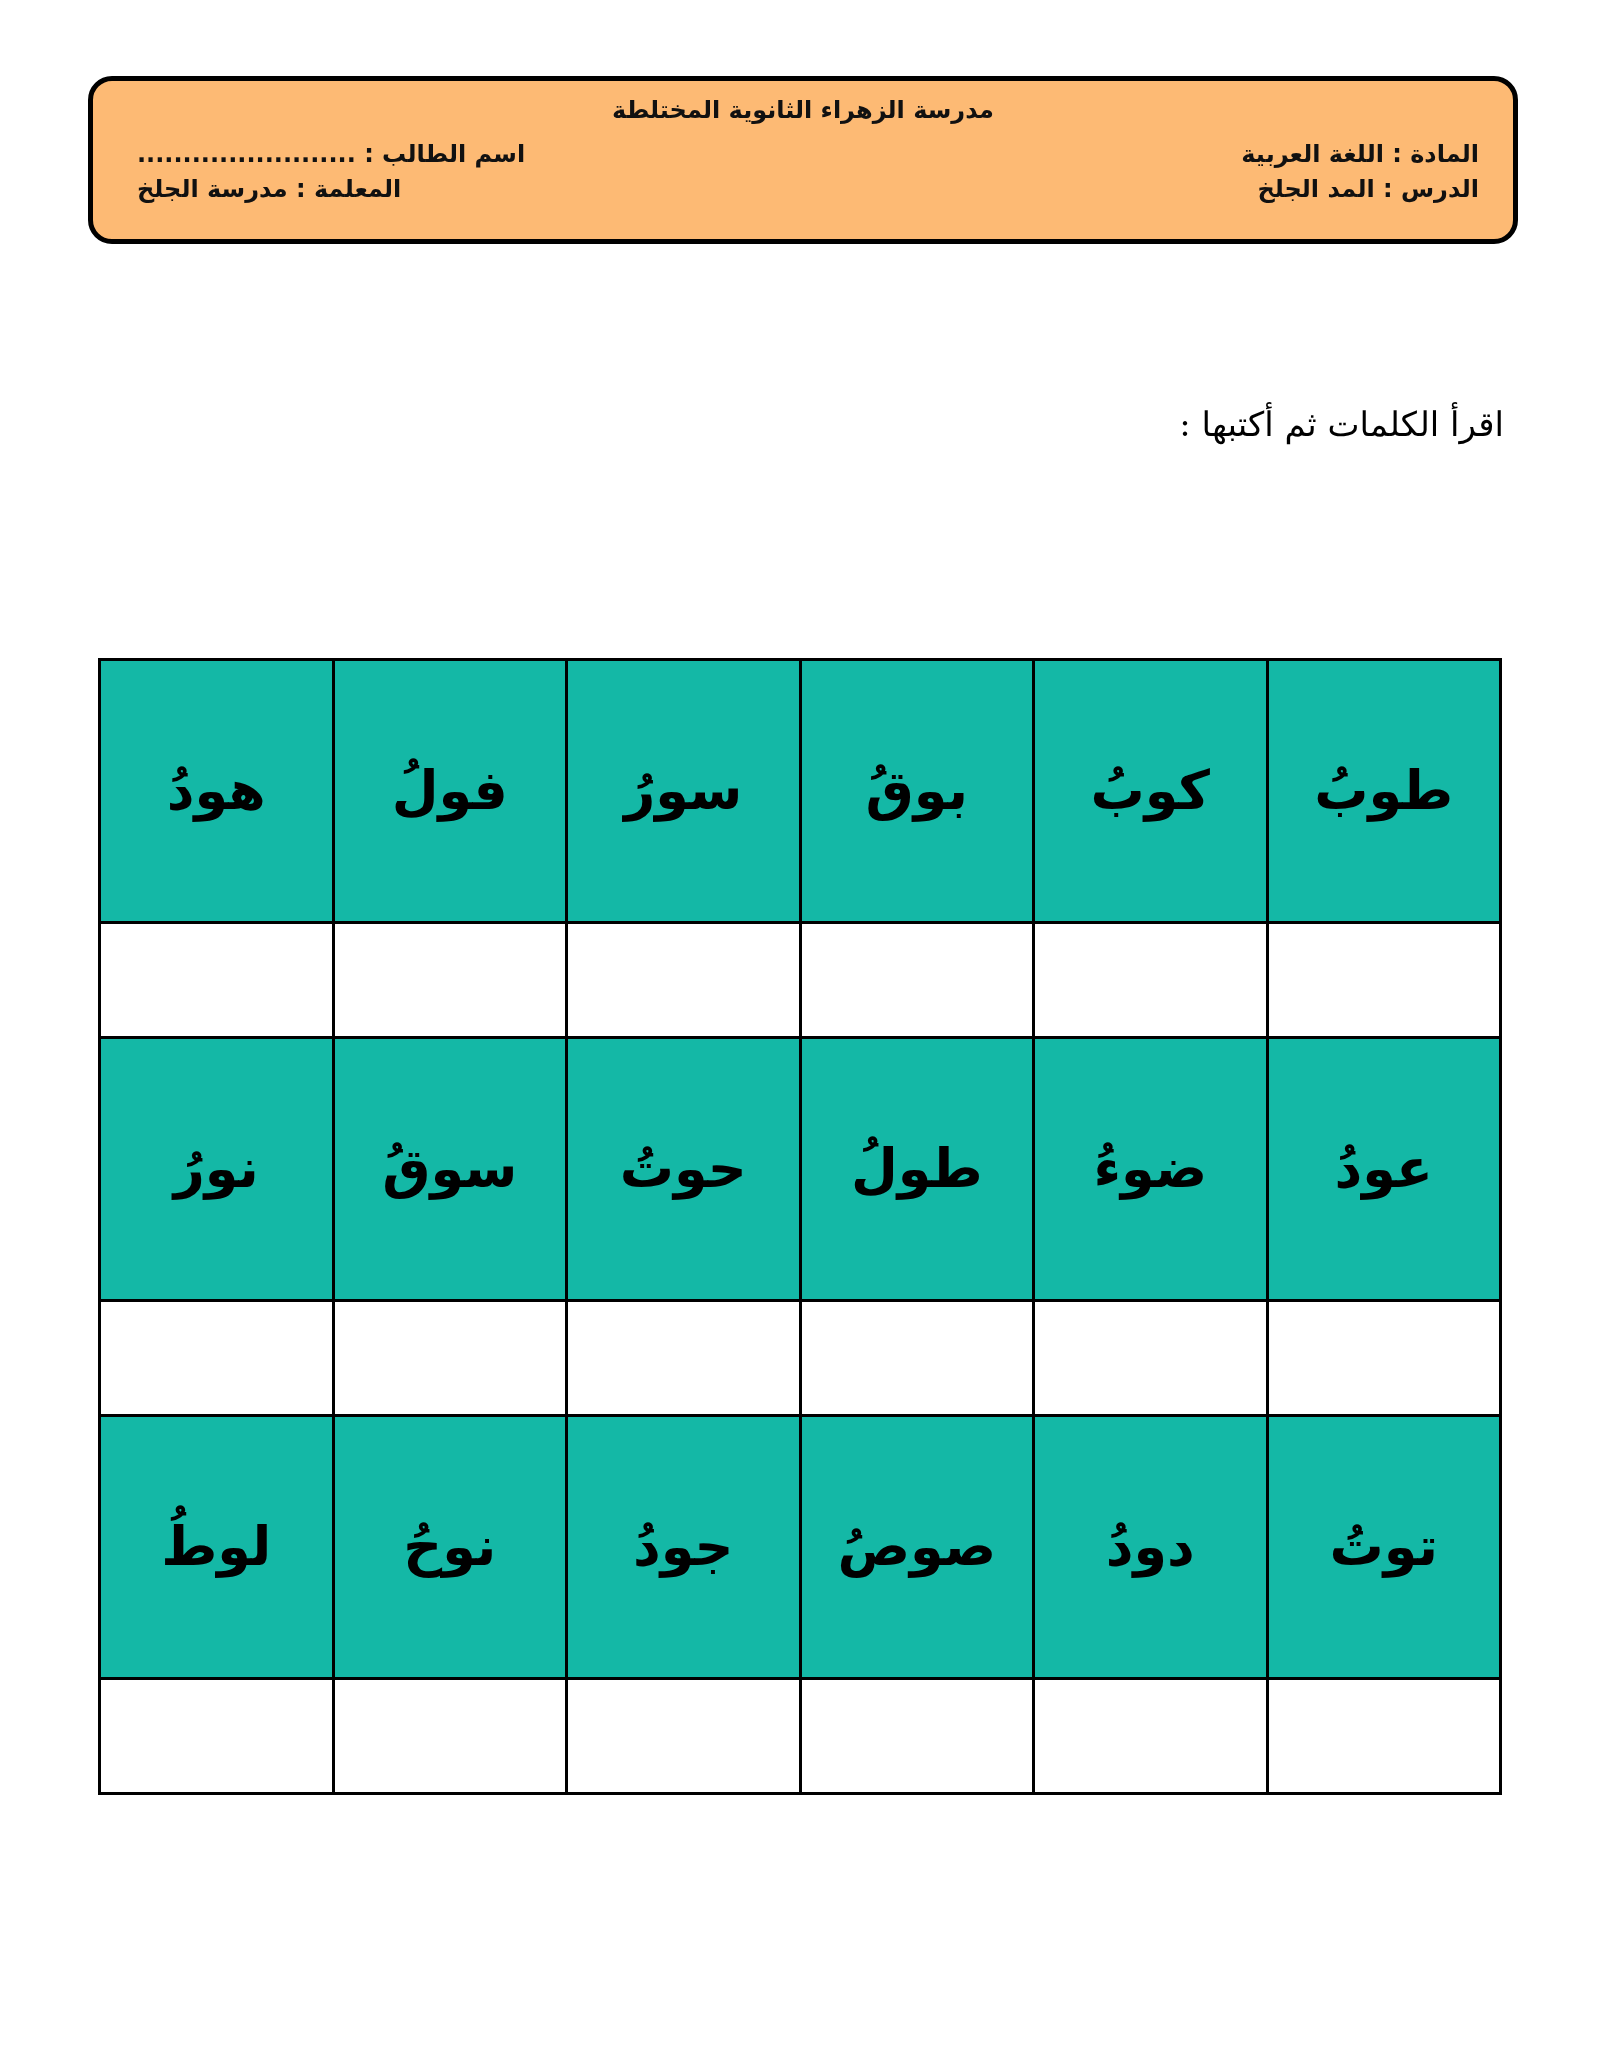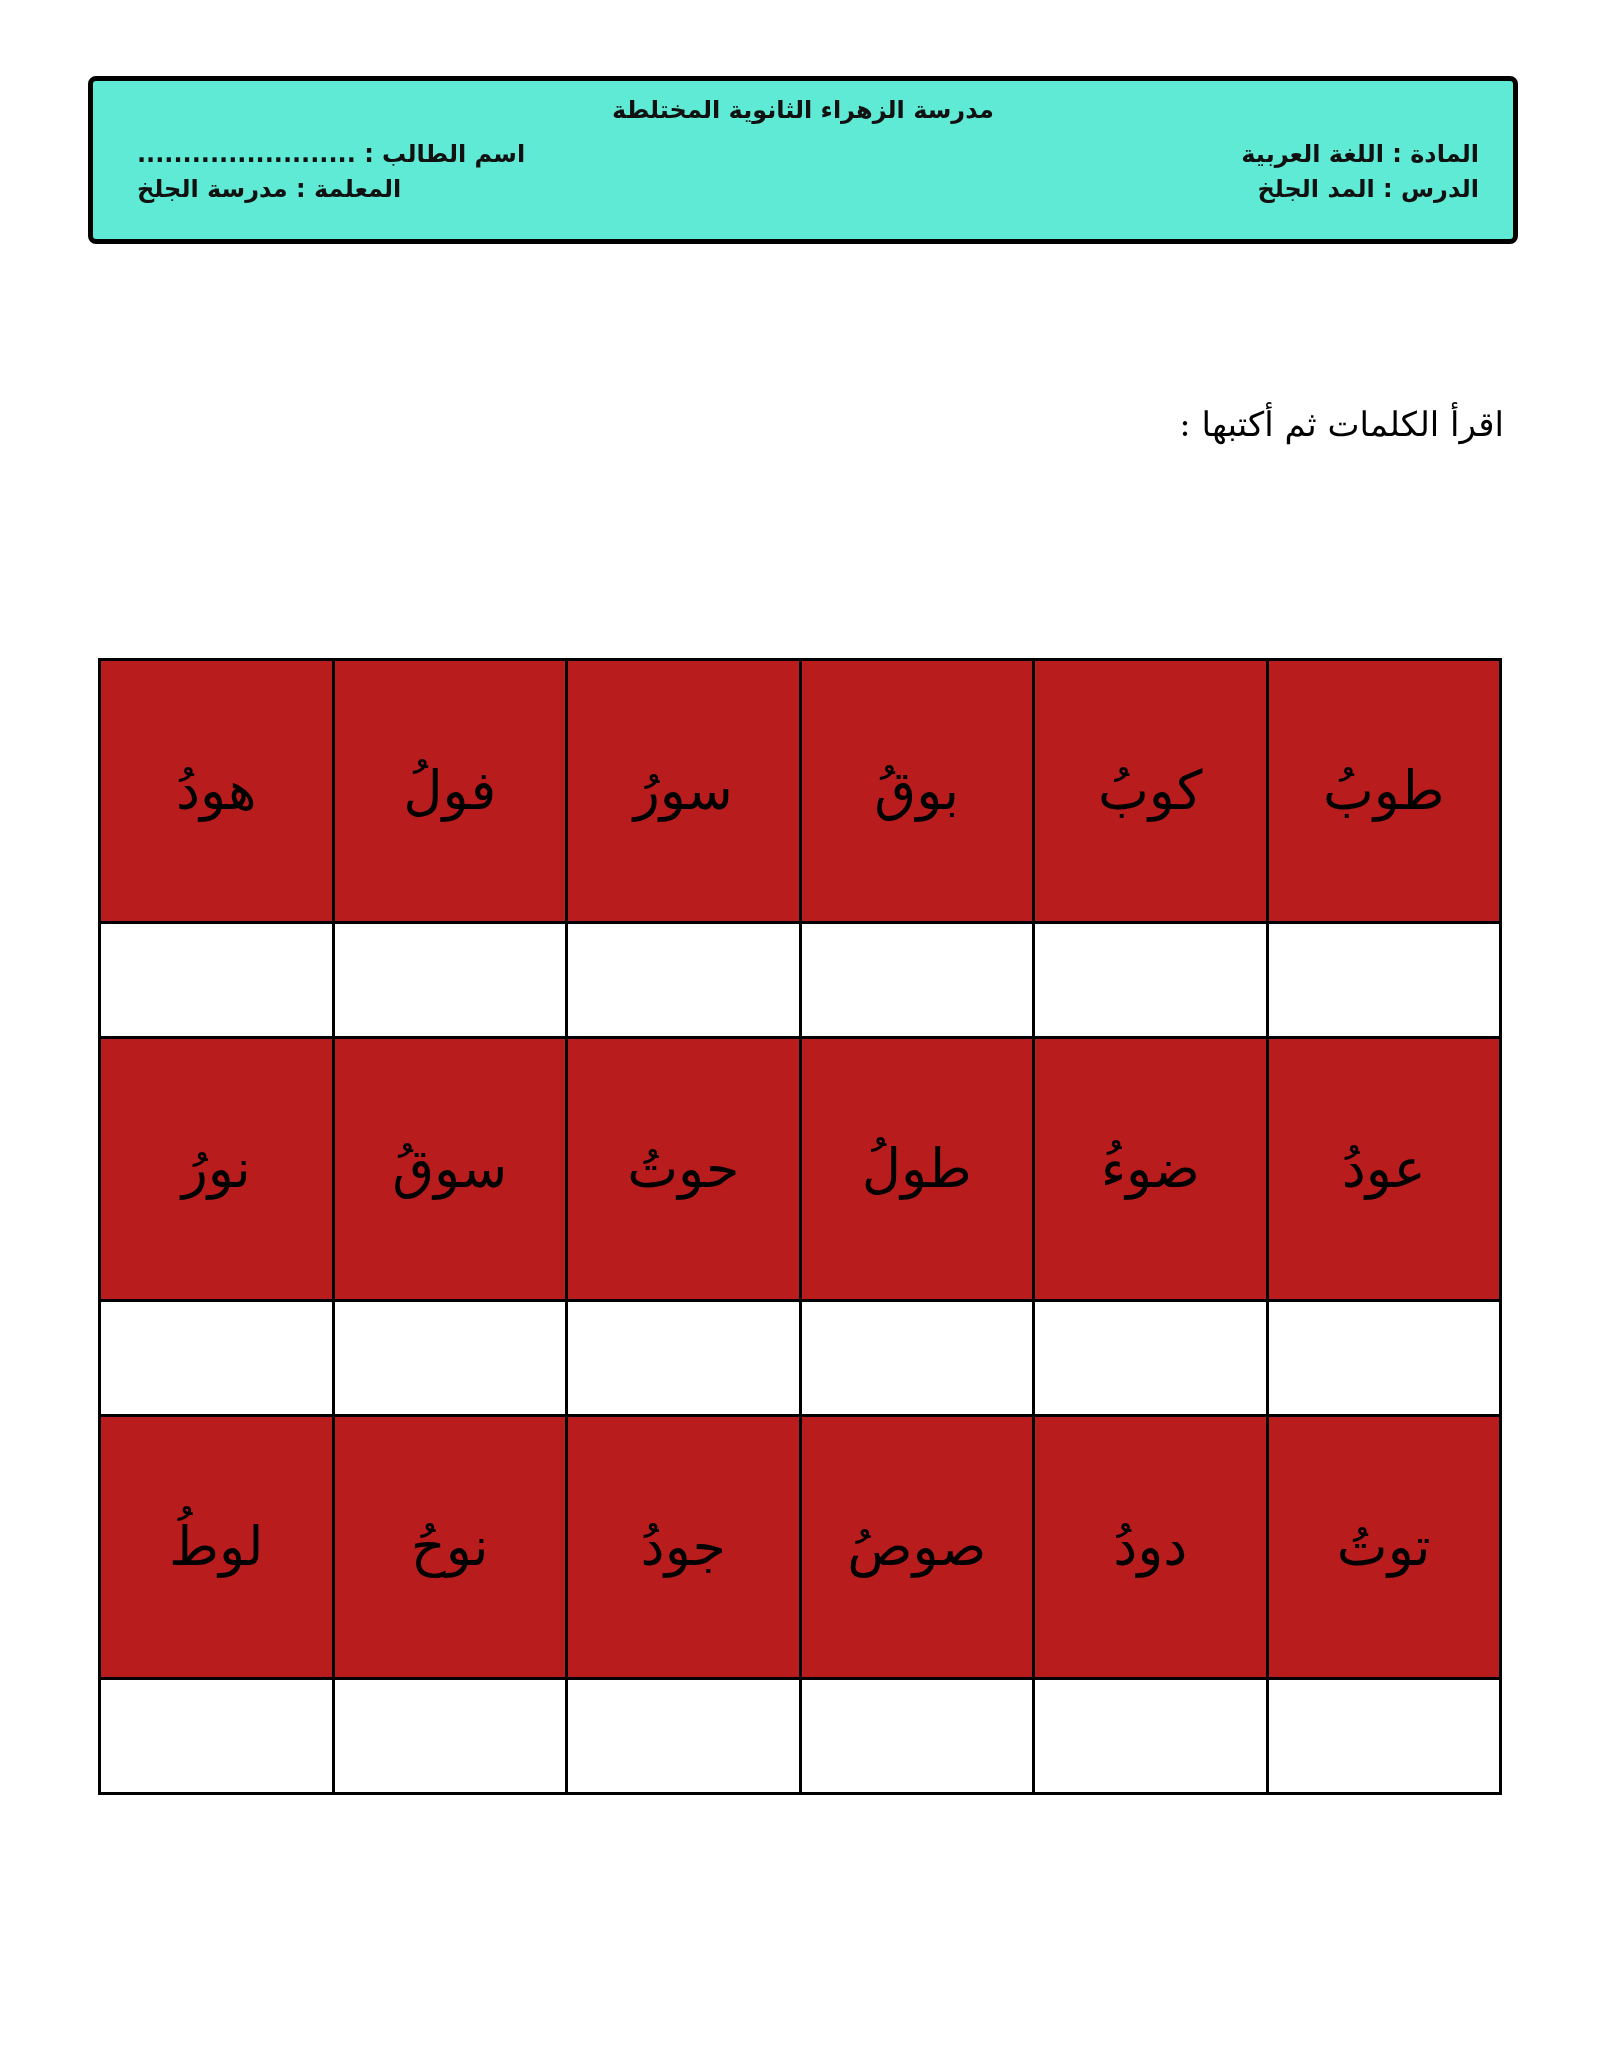--- a/index.html
+++ b/index.html
@@ -21,23 +21,23 @@
     background: #ffffff;
   }
 
   
   .header-box {
     position: absolute;
     right: 82px;
     left: 88px;
     top: 76px;
     height: 168px;
-    background: #5eead4;
+    background: #fdba74;
     border: 5px solid #000000;
-    border-radius: 8px;
+    border-radius: 24px;
     box-sizing: border-box;
     padding: 14px 34px 10px 34px;
     direction: rtl;
   }
 
   .school-title {
     text-align: center;
     font-size: 24px;
     font-weight: bold;
     color: #111111;
@@ -93,24 +93,24 @@
     width: 1404px;
     direction: rtl;
   }
   .words-table td {
     border: 3px solid #000000;
     text-align: center;
     vertical-align: middle;
     padding: 0;
   }
   .words-table tr.word-row td {
-    background: #b91c1c;
+    background: #14b8a6;
     height: 260px;
     font-size: 54px;
-    font-weight: normal;
+    font-weight: bold;
     color: #000000;
     font-family: "DejaVu Sans", "Liberation Sans", sans-serif;
     line-height: 1.1;
   }
   .words-table tr.blank-row td {
     background: #ffffff;
     height: 112px;
   }
 </style>
 </head>

